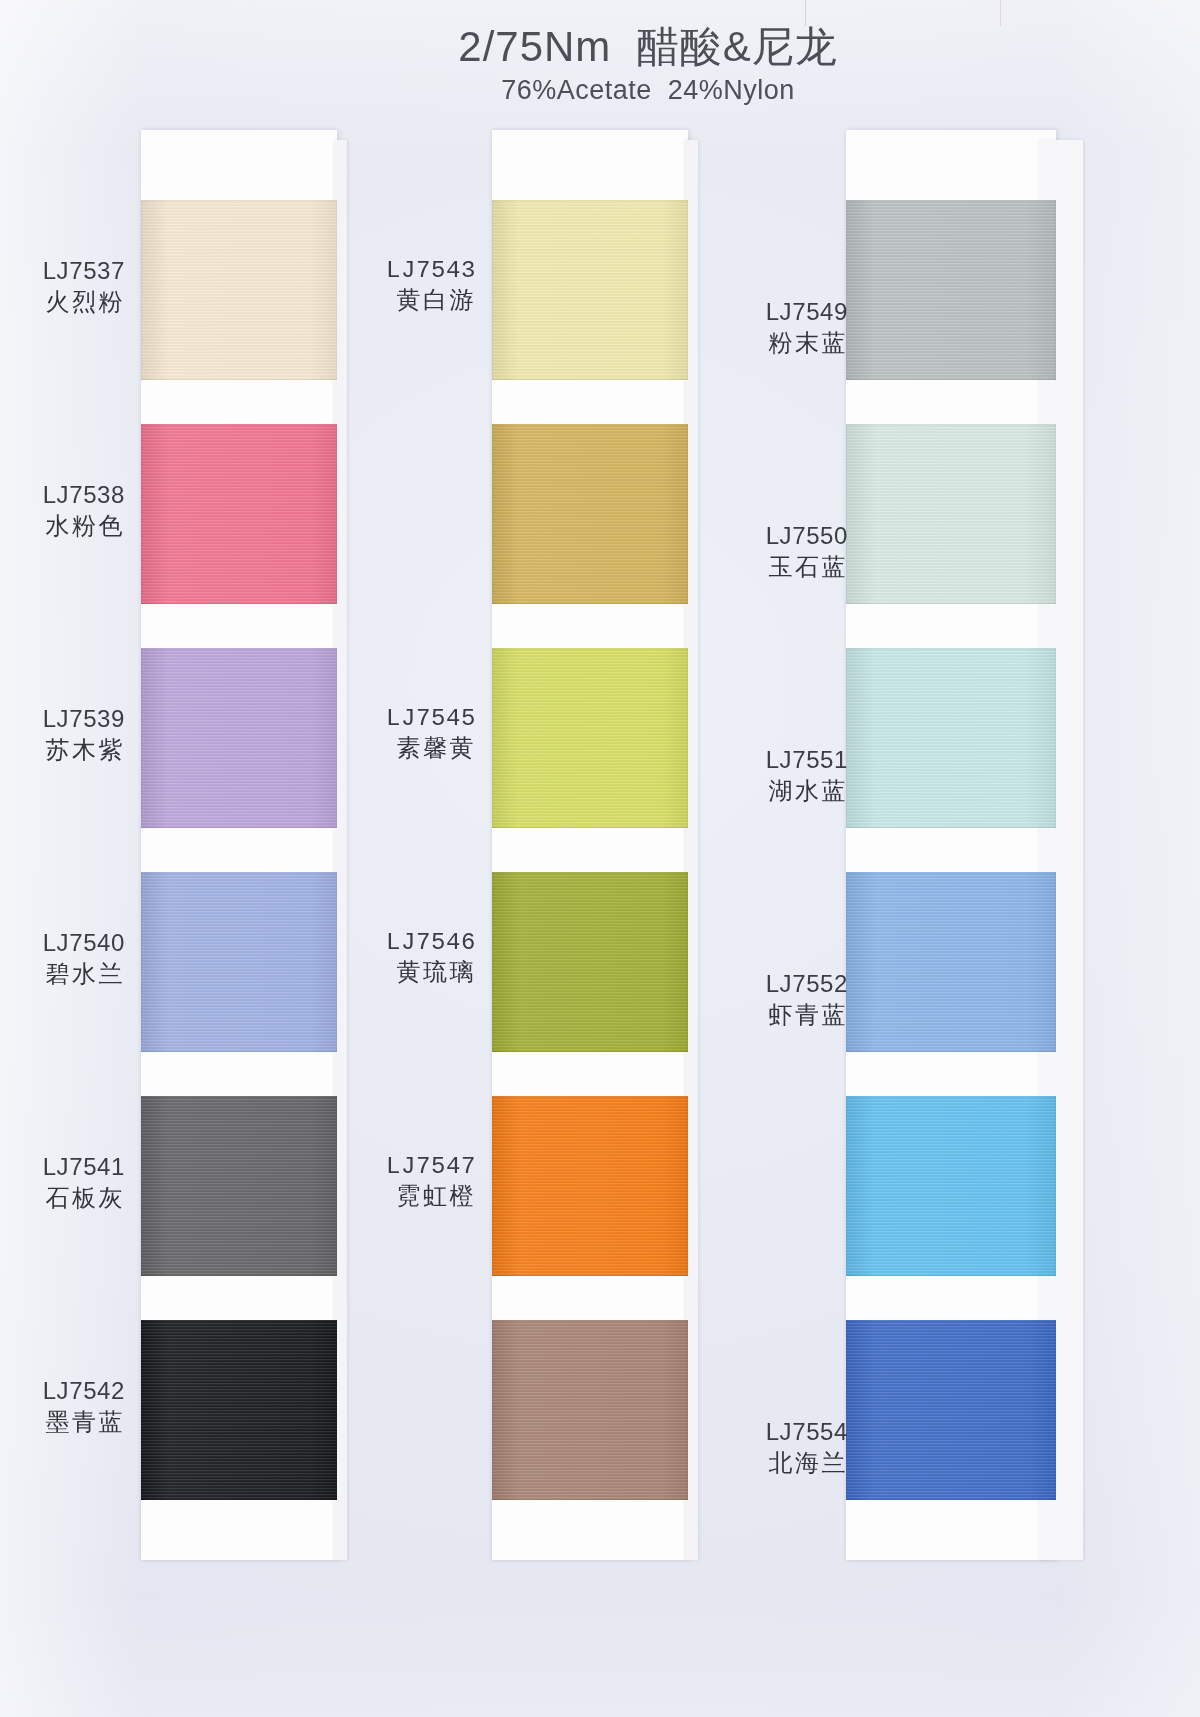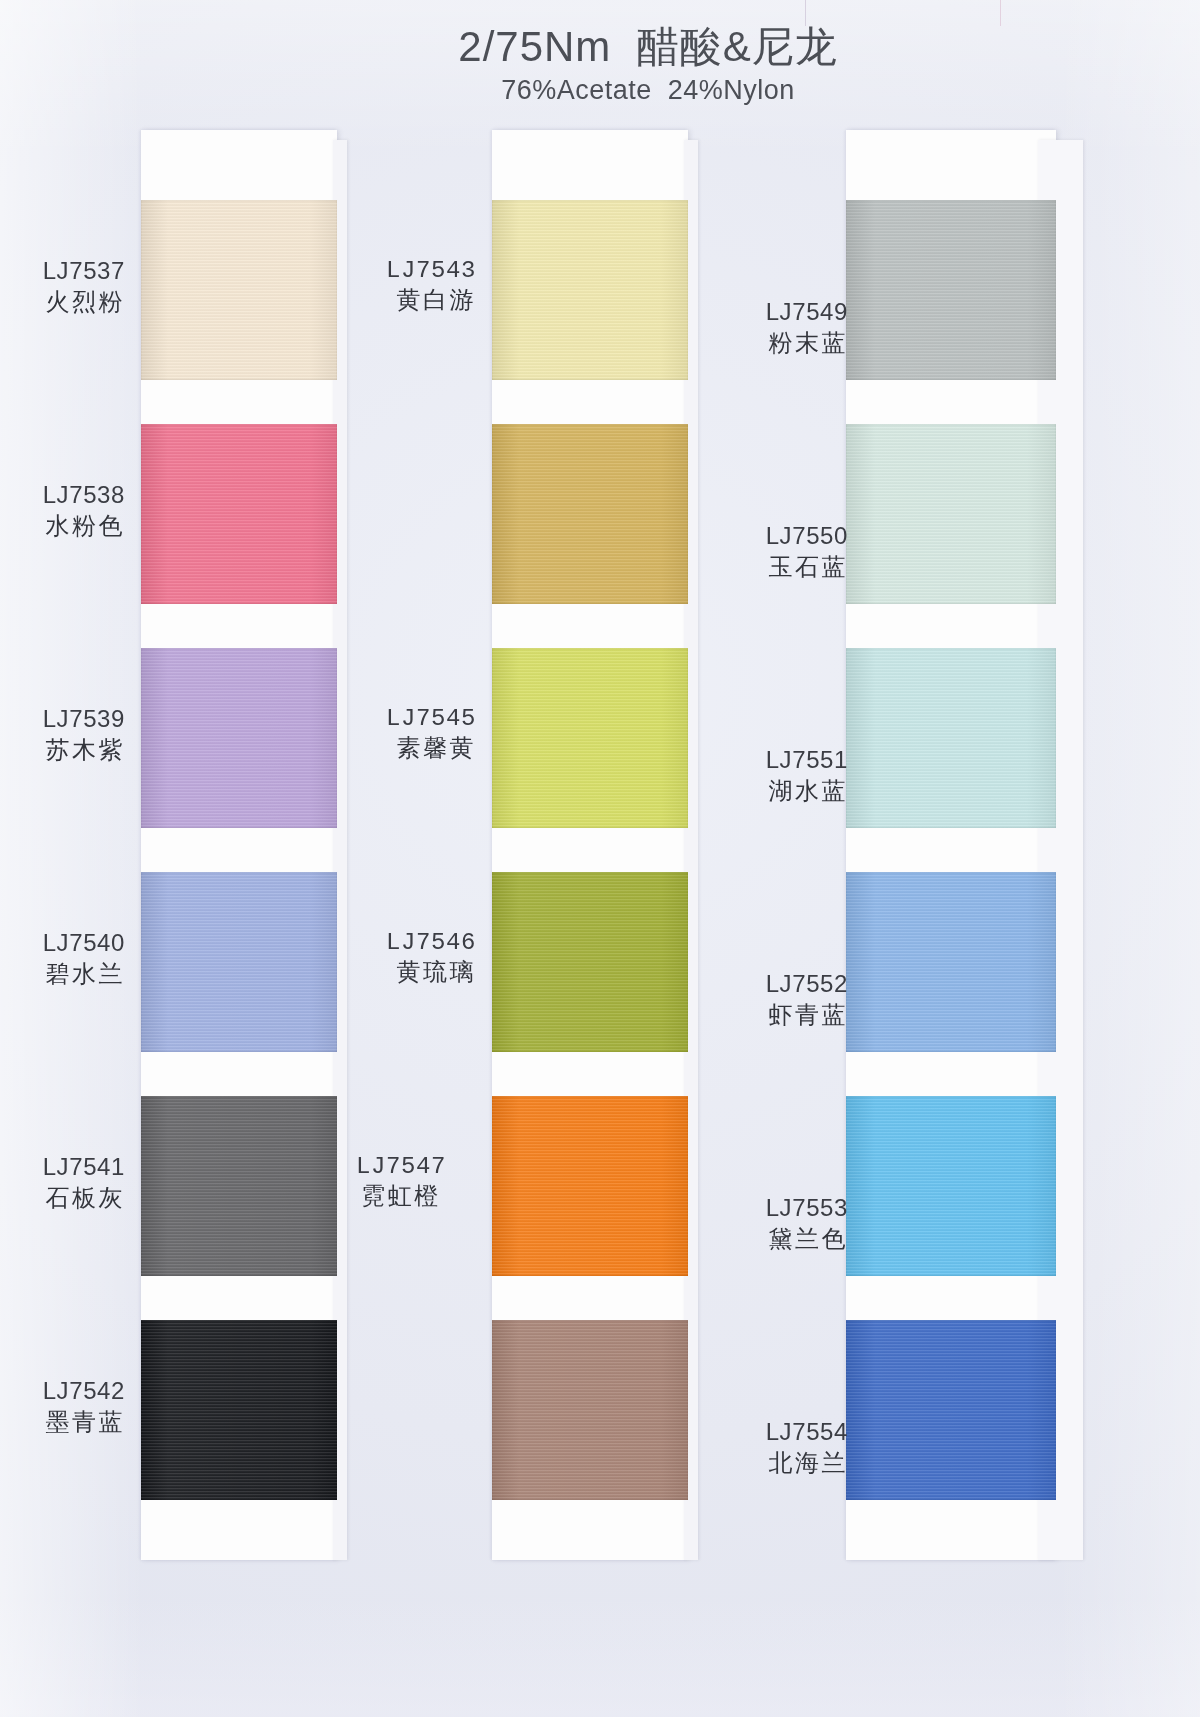--- a/index.html
+++ b/index.html
@@ -198,32 +198,31 @@
       <div class="card-backing"></div>
       <div class="card-tab"></div>
       <div class="swatch" style="top: 70px; height: 180px; background: rgb(240, 232, 173);"></div>
       <div class="label" style="top: 126px;"><span class="code">LJ7543</span><span class="name">黄白游</span></div>
       <div class="swatch" style="top: 294px; height: 180px; background: rgb(212, 179, 92);"></div>
       <div class="swatch" style="top: 518px; height: 180px; background: rgb(214, 222, 98);"></div>
       <div class="label" style="top: 574px; text-align: right;"><span class="code">LJ7545</span><span class="name">素馨黄</span></div>
       <div class="swatch" style="top: 742px; height: 180px; background: rgb(161, 174, 53);"></div>
       <div class="label" style="top: 798px;"><span class="code">LJ7546</span><span class="name">黄琉璃</span></div>
       <div class="swatch" style="top: 966px; height: 180px; background: rgb(245, 123, 20);"></div>
-      <div class="label" style="top: 1022px; text-align: center;"><span class="code">LJ7547</span><span class="name">霓虹橙</span></div>
+      <div class="label" style="top: 1022px;"><span class="code">LJ7547</span><span class="name">霓虹橙</span></div>
       <div class="swatch" style="top: 1190px; height: 180px; background: rgb(167, 130, 116);"></div>
     </div>
     <div class="column" id="column-2">
       <div class="card-backing"></div>
       <div class="card-tab"></div>
       <div class="swatch" style="top: 70px; height: 180px; background: rgb(185, 191, 191);"></div>
       <div class="label" style="top: 126px;"><span class="code">LJ7549</span><span class="name">粉末蓝</span></div>
       <div class="swatch" style="top: 294px; height: 180px; background: rgb(213, 232, 225);"></div>
       <div class="label" style="top: 350px;"><span class="code">LJ7550</span><span class="name">玉石蓝</span></div>
       <div class="swatch" style="top: 518px; height: 180px; background: rgb(198, 230, 230);"></div>
       <div class="label" style="top: 574px;"><span class="code">LJ7551</span><span class="name">湖水蓝</span></div>
       <div class="swatch" style="top: 742px; height: 180px; background: rgb(138, 180, 232);"></div>
       <div class="label" style="top: 798px;"><span class="code">LJ7552</span><span class="name">虾青蓝</span></div>
       <div class="swatch" style="top: 966px; height: 180px; background: rgb(98, 192, 239);"></div>
-      <div class="label" style="top: 1022px;"><span class="code">LJ7553</span><span class="name">黛兰色</span></div>
       <div class="swatch" style="top: 1190px; height: 180px; background: rgb(61, 106, 198);"></div>
       <div class="label" style="top: 1246px;"><span class="code">LJ7554</span><span class="name">北海兰</span></div>
     </div>
   </div>
 
 </body></html>

